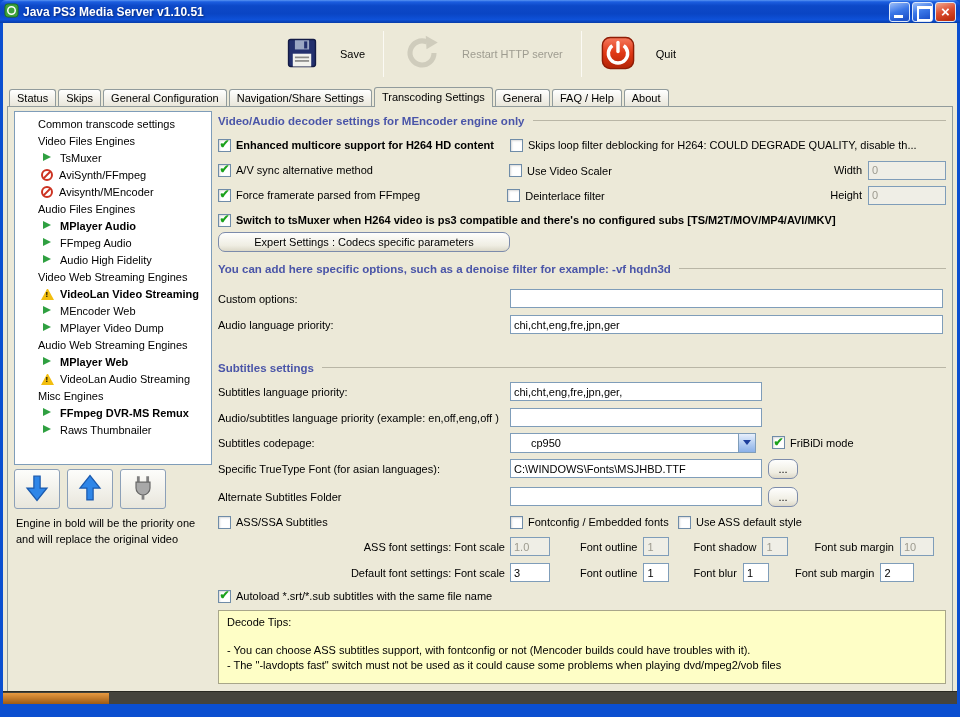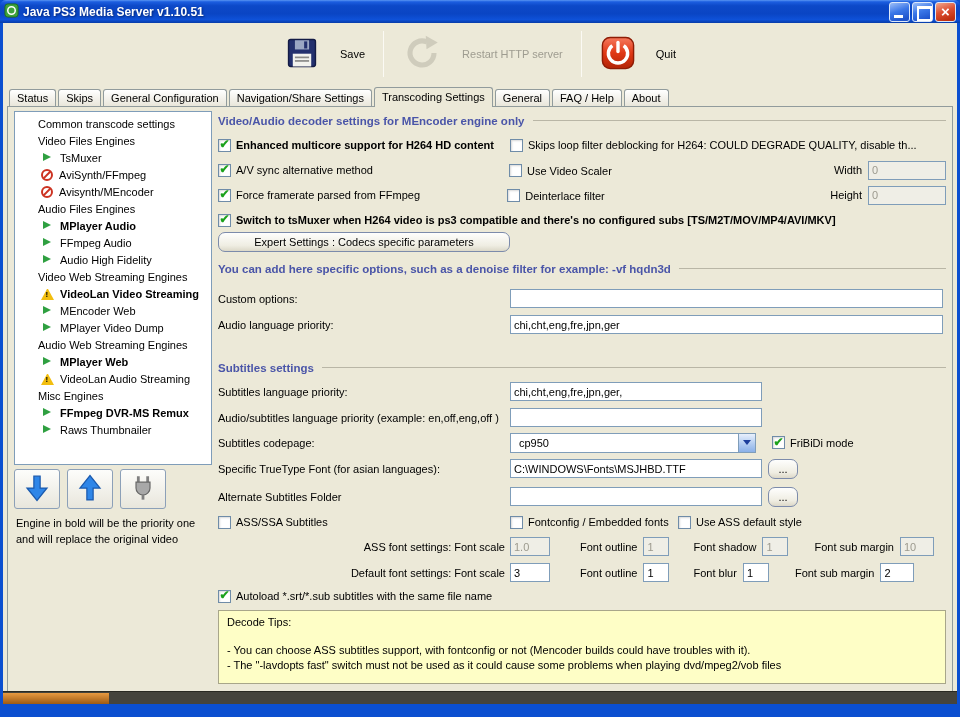--- a/index.html
+++ b/index.html
@@ -86,21 +86,21 @@
   .dots{width:30px;margin-left:6px;}
 
   .frow{display:flex;align-items:center;height:21px;margin-bottom:5px;}
   .frow .lbl{width:292px;white-space:nowrap;}
   .in{height:19px;border:1px solid #7F9DB9;background:#fff;font-family:"Liberation Sans",sans-serif;font-size:11px;padding:0 3px;}
   .in:disabled{background:#EFEEE6;color:#9C9A8E;}
   .w433{width:433px;}.w252{width:252px;}.w78{width:78px;margin-left:6px;}
   .w40{width:40px;}.w26{width:26px;}.w34{width:34px;}
 
   .combo{width:246px;height:20px;border:1px solid #7F9DB9;background:#fff;display:flex;align-items:center;cursor:default;}
-  .combo .cval{flex:1;padding:0 8px;white-space:nowrap;}
+  .combo .cval{flex:1;padding:0 20px;white-space:nowrap;}
   .combo .carrow{width:17px;height:18px;border-left:1px solid #7F9DB9;
     background:linear-gradient(#E8F0FC,#B6CFF2 50%,#8AB0E8);display:flex;align-items:center;justify-content:center;}
   .combo .carrow::after{content:"";width:0;height:0;border-left:4px solid transparent;border-right:4px solid transparent;border-top:5px solid #1C3E9C;}
 
   .fribidi{display:flex;align-items:center;margin-left:16px;}
 
   .chkrow{display:flex;align-items:center;height:20px;margin-bottom:4px;}
   .chkrow .cc1{width:292px;display:flex;align-items:flex-start;}
   .chkrow .cc2{width:168px;display:flex;align-items:center;}
   .chkrow .cc3{flex:1;display:flex;align-items:center;}

